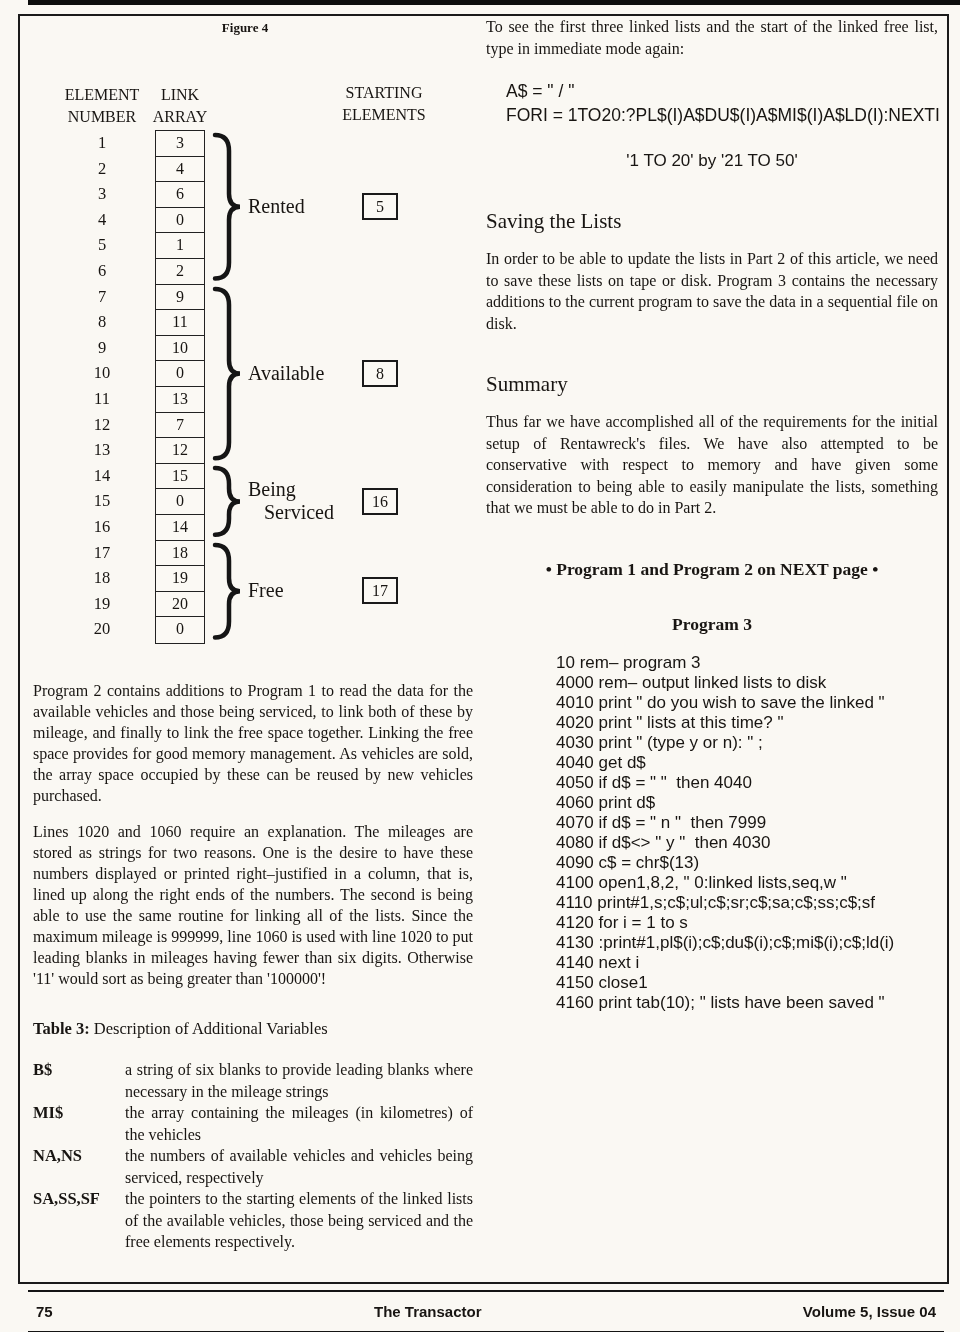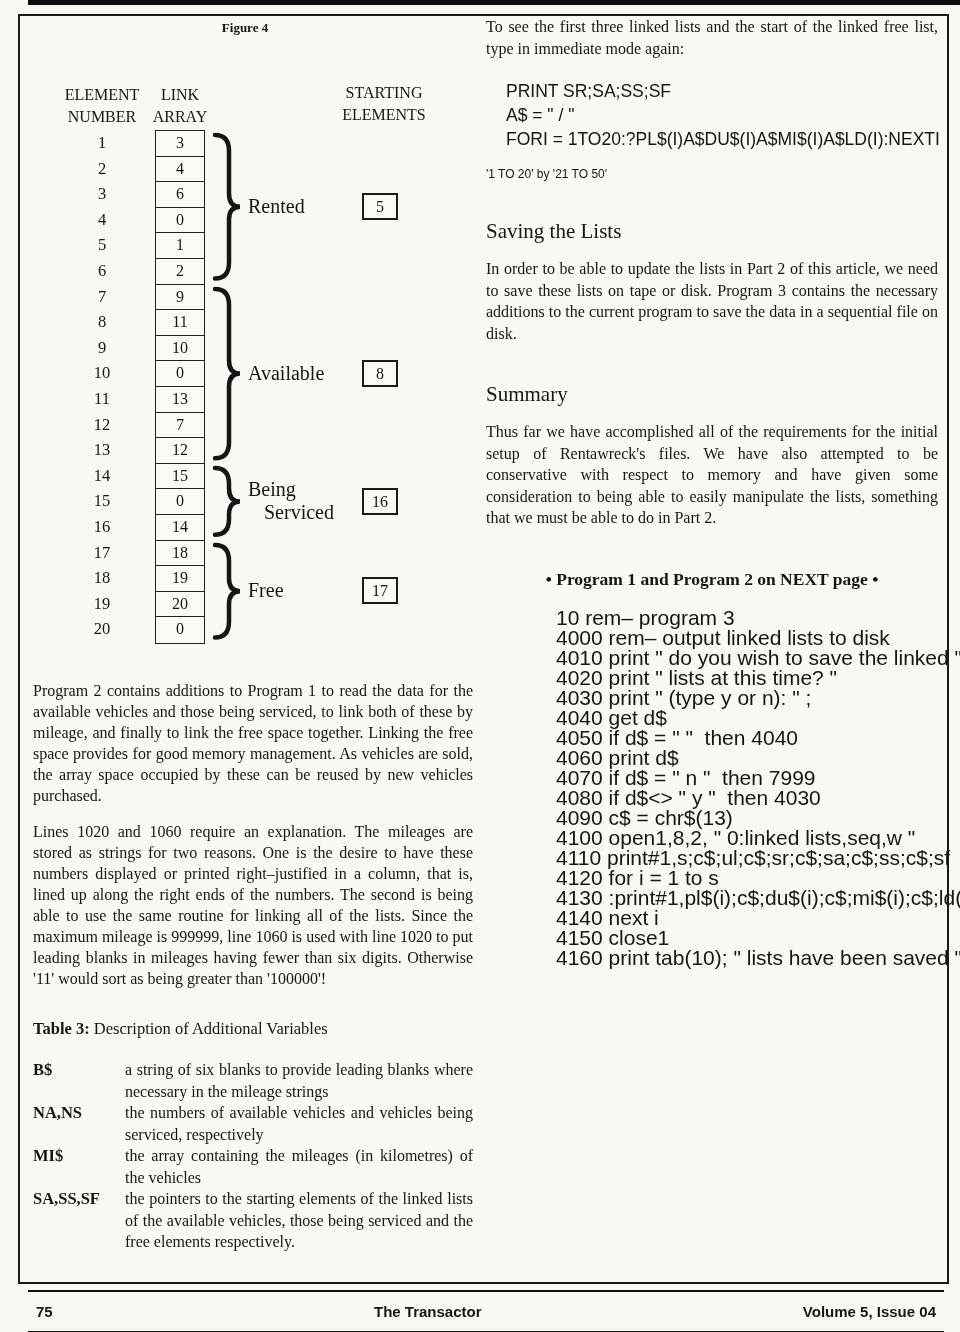--- a/index.html
+++ b/index.html
@@ -31,28 +31,28 @@
   .para + .para{margin-top:15px;}
   .t3-title{margin:30px 0 0 0;font-size:16.5px;}
   .t3-entries{margin-top:20px;}
   .t3-row{display:grid;grid-template-columns:92px 1fr;}
   .t3-term{font-weight:bold;font-size:16.5px;line-height:21.5px;}
   .t3-def{font-size:16px;line-height:21.5px;text-align:justify;}
   .rp{margin:0;font-size:16px;line-height:21.5px;text-align:justify;}
   .code-imm{margin:20px 0 0 20px;font-family:"Liberation Sans","DejaVu Sans",sans-serif;
     font-size:17.5px;line-height:24px;white-space:pre;}
   .mt20{margin-top:20px;} .mt24{margin-top:24px;}
-  .replace-line{margin-top:16px;text-align:left;font-family:"Liberation Sans","DejaVu Sans",sans-serif;
-    font-size:12px;}
+  .replace-line{margin-top:24px;text-align:center;font-family:"Liberation Sans","DejaVu Sans",sans-serif;
+    font-size:17px;}
   .rc-head{margin:38px 0 0 0;font-size:21px;font-weight:normal;}
   .rc-body{margin-top:14px;}
   .next-note{margin-top:40px;text-align:center;font-size:17.5px;font-weight:bold;}
   .prog3-title{margin:34px 0 0 0;text-align:center;font-size:17.5px;font-weight:bold;}
   .listing{margin:18px 0 0 70px;font-family:"Liberation Sans","DejaVu Sans",sans-serif;
-    font-size:21px;line-height:20px;white-space:pre;}
+    font-size:17px;line-height:20px;white-space:pre;}
   
   .footer-band{position:absolute;left:28px;top:1290px;width:916px;height:44px;
     border-top:2px solid #141414;border-bottom:3.5px solid #141414;
     display:flex;align-items:center;justify-content:space-between;
     font-family:"Liberation Sans","DejaVu Sans",sans-serif;font-weight:bold;font-size:15px;
     padding:12px 8px;box-sizing:border-box;}
   .footer-center{position:absolute;left:0;right:0;text-align:center;}
   .footer-band span{position:relative;}
 </style>
 </head>
@@ -154,46 +154,47 @@
 <div class="left-flow">
   <p class="para">Program 2 contains additions to Program 1 to read the data for the available vehicles and those being serviced, to link both of these by mileage, and finally to link the free space together. Linking the free space provides for good memory management. As vehicles are sold, the array space occupied by these can be reused by new vehicles purchased.</p>
   <p class="para">Lines 1020 and 1060 require an explanation. The mileages are stored as strings for two reasons. One is the desire to have these numbers displayed or printed right–justified in a column, that is, lined up along the right ends of the numbers. The second is being able to use the same routine for linking all of the lists. Since the maximum mileage is 999999, line 1060 is used with line 1020 to put leading blanks in mileages having fewer than six digits. Otherwise '11' would sort as being greater than '100000'!</p>
   <p class="t3-title"><b>Table 3:</b><span> Description of Additional Variables</span></p>
   <div class="t3-entries" id="t3-entries">
       <div class="t3-row">
         <div class="t3-term">B$</div>
         <div class="t3-def">a string of six blanks to provide leading blanks where necessary in the mileage strings</div>
       </div>
       <div class="t3-row">
+        <div class="t3-term">MI$</div>
+        <div class="t3-def">the array containing the mileages (in kilometres) of the vehicles</div>
+      </div>
+      <div class="t3-row">
         <div class="t3-term">NA,NS</div>
         <div class="t3-def">the numbers of available vehicles and vehicles being serviced, respectively</div>
       </div>
       <div class="t3-row">
-        <div class="t3-term">MI$</div>
-        <div class="t3-def">the array containing the mileages (in kilometres) of the vehicles</div>
-      </div>
-      <div class="t3-row">
         <div class="t3-term">SA,SS,SF</div>
         <div class="t3-def">the pointers to the starting elements of the linked lists of the available vehicles, those being serviced and the free elements respectively.</div>
       </div>
     </div>
 </div>
 
 <div class="right-flow">
   <p class="rp">To see the first three linked lists and the start of the linked free list, type in immediate mode again:</p>
-  <div class="code-imm" id="imm-code"><div>PRINT SR;SA;SS;SF</div><div>A$ = " / "</div><div>FORI = 1TO20:?PL$(I)A$DU$(I)A$MI$(I)A$LD(I):NEXTI</div></div>
+  <div class="code-imm" id="imm-code"><div>A$ = " / "</div><div>FORI = 1TO20:?PL$(I)A$DU$(I)A$MI$(I)A$LD(I):NEXTI</div></div>
   <div class="replace-line">'1 TO 20'   by   '21 TO 50'</div>
 
   <h3 class="rc-head">Saving the Lists</h3>
   <p class="rp rc-body">In order to be able to update the lists in Part 2 of this article, we need to save these lists on tape or disk. Program 3 contains the necessary additions to the current program to save the data in a sequential file on disk.</p>
 
   <h3 class="rc-head">Summary</h3>
   <p class="rp rc-body">Thus far we have accomplished all of the requirements for the initial setup of Rentawreck's files. We have also attempted to be conservative with respect to memory and have given some consideration to being able to easily manipulate the lists, something that we must be able to do in Part 2.</p>
 
   <div class="next-note">• Program 1 and Program 2 on NEXT page •</div>
+  <h3 class="prog3-title">Program 3</h3>
   <div class="listing" id="prog3"><div>10 rem– program 3</div><div>4000 rem– output linked lists to disk</div><div>4010 print " do you wish to save the linked "</div><div>4020 print " lists at this time? "</div><div>4030 print " (type y or n): " ;</div><div>4040 get d$</div><div>4050 if d$ = " "  then 4040</div><div>4060 print d$</div><div>4070 if d$ = " n "  then 7999</div><div>4080 if d$&lt;&gt; " y "  then 4030</div><div>4090 c$ = chr$(13)</div><div>4100 open1,8,2, " 0:linked lists,seq,w "</div><div>4110 print#1,s;c$;ul;c$;sr;c$;sa;c$;ss;c$;sf</div><div>4120 for i = 1 to s</div><div>4130 :print#1,pl$(i);c$;du$(i);c$;mi$(i);c$;ld(i)</div><div>4140 next i</div><div>4150 close1</div><div>4160 print tab(10); " lists have been saved "</div></div>
 </div>
 
 <div class="footer-band">
   <span class="footer-center">75</span>
   <span>The Transactor</span>
   <span>Volume 5, Issue 04</span>
 </div>
 
 </body></html>

